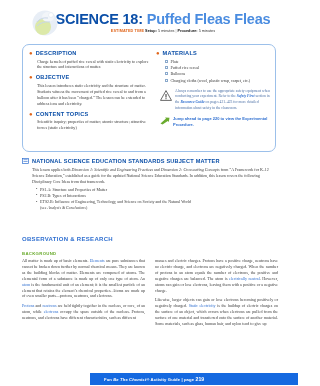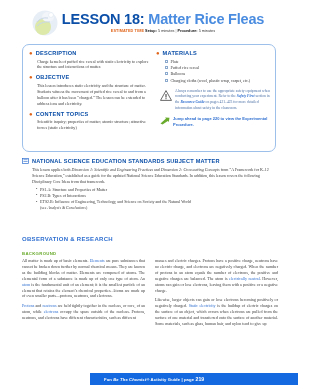--- a/index.html
+++ b/index.html
@@ -164,22 +164,22 @@
       <circle cx="15" cy="15" r="12.5" fill="#e8eef6"></circle>
       <circle cx="13" cy="19" r="8" fill="#d9e89a" opacity="0.85"></circle>
       <ellipse cx="18" cy="9" rx="6" ry="5" fill="#f2f5f9"></ellipse>
       <path d="M7 14 q4 -5 11 -4" stroke="#c8d6e8" stroke-width="1" fill="none"></path>
       <path d="M7 18 q5 -5 13 -4" stroke="#c8d6e8" stroke-width="1" fill="none"></path>
       <circle cx="21" cy="7" r="2.4" fill="#ffffff" stroke="#dde6f0" stroke-width=".6"></circle>
     </svg>
 
     <div class="title-wrap">
       <div class="title">
-        <span class="lesson-no">LESSON 18:</span>
-        <span class="lesson-title">Matter Rice Fleas</span>
+        <span class="lesson-no">SCIENCE 18:</span>
+        <span class="lesson-title">Puffed Fleas Fleas</span>
       </div>
       <div class="est-line">
         <span class="est-label">ESTIMATED TIME</span>
         <span class="est-strong">Setup:</span>
         <span>5 minutes</span>
         <span class="est-sep">|</span>
         <span class="est-strong">Procedure:</span>
         <span>5 minutes</span>
       </div>
     </div>

